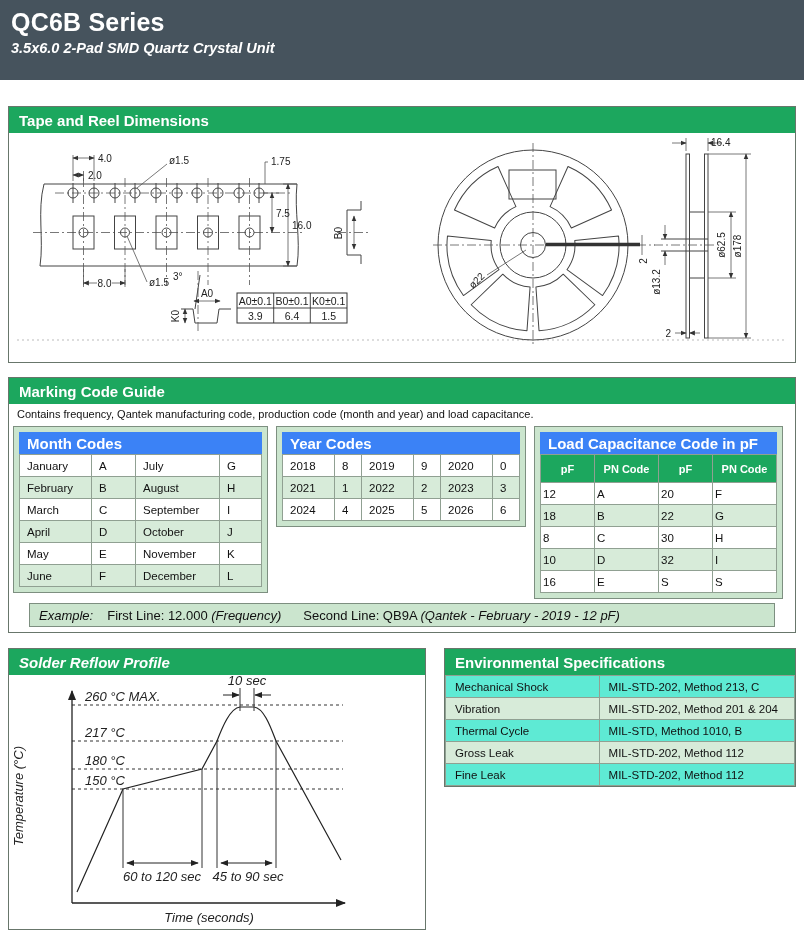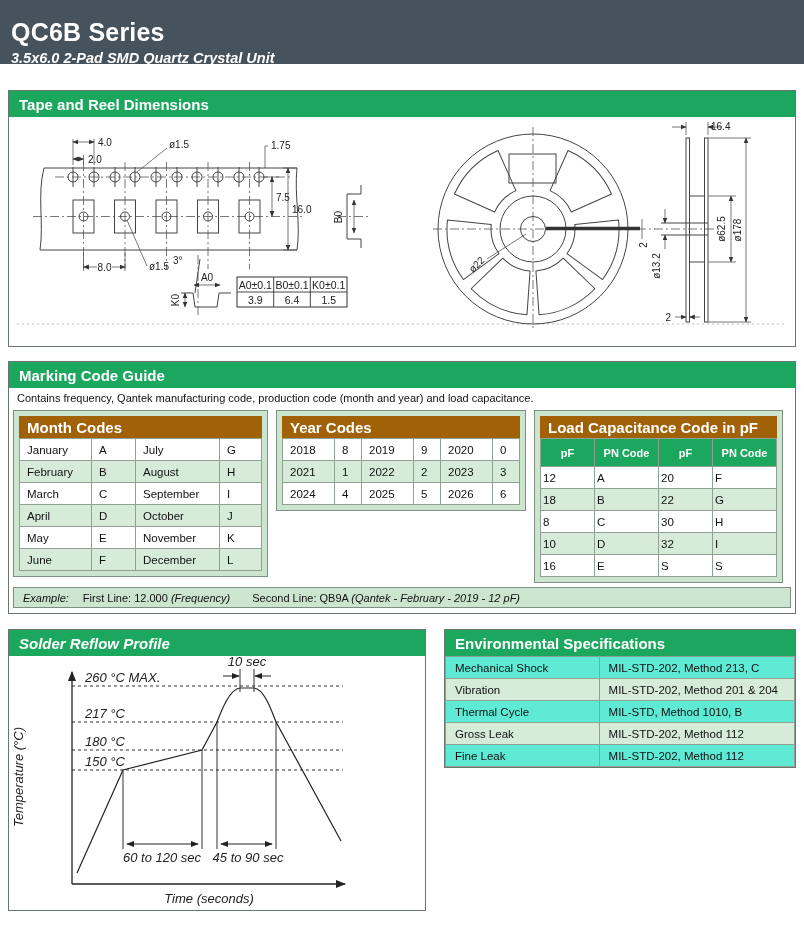--- a/index.html
+++ b/index.html
@@ -1,42 +1,42 @@
 <!DOCTYPE html>
 <html><head>
 <meta charset="utf-8">
 <style>
   * { box-sizing: border-box; }
   html,body { margin:0; padding:0; background:#fff; }
   body { width:804px; height:936px; font-family:"Liberation Sans", sans-serif; color:#111; }
 
   
-  .topbar { background:#46535d; height:64px; padding:19px 0 0 11px; }
+  .topbar { background:#46535d; height:80px; padding:9px 0 0 11px; }
   .topbar h1 { margin:0; color:#fff; font-size:25px; line-height:1.1; letter-spacing:0.2px; }
   .topbar .sub { color:#fff; font-size:14.5px; font-weight:bold; font-style:italic; margin-top:3px; }
 
   
   .section { border:1px solid #68766b; margin:0 8px; background:#fff; }
   .greenbar { background:#1ca75e; color:#fff; font-weight:bold; font-size:15px; padding:5px 10px 4px; }
 
   .tape-section { margin-top:26px; }
   .marking-section { margin-top:14px; }
 
   .desc { font-size:11px; padding:4px 8px 3px; }
 
   .panels { display:flex; align-items:flex-start; gap:8px; padding:3px 4px 2px; }
   .panel { border:1px solid #7d8f80; background:#cbe5ce; padding:5px; }
-  .ptitle { background:#a16207; color:#fff; font-weight:bold; font-size:15px; padding:3px 8px 2px; }
+  .ptitle { background:#3b82f6; color:#fff; font-weight:bold; font-size:15px; padding:3px 8px 2px; }
   table.code-table { border-collapse:collapse; table-layout:fixed; background:#fff; }
   table.code-table td { border:1px solid #90a092; font-size:11.5px; padding:2px 7px; height:22px; background:#fff; overflow:hidden; white-space:nowrap; }
   table.code-table tr.alt td { background:#d7ebd9; }
   table.code-table td.ctr { padding:2px 2px; }
   table.code-table td.ghead { background:#1ca75e; color:#fff; font-weight:bold; font-size:11px; text-align:center; height:28px; }
 
-  .example { border:1px solid #7d8f80; background:#cbe5ce; margin:2px 4px 5px; padding:4px 9px 3px; font-size:11px; }
+  .example { border:1px solid #7d8f80; background:#cbe5ce; margin:2px 20px 5px; padding:4px 9px 3px; font-size:13px; }
   .example .it { font-style:italic; }
   .example .gap1 { display:inline-block; width:14px; }
   .example .gap2 { display:inline-block; width:22px; }
 
   .bottom-row { display:flex; align-items:flex-start; gap:18px; margin:15px 8px 0; }
   .reflow-section { width:418px; flex:none;font-style:italic; }
   .env-section { flex:1; }
 
   table.env-table { border-collapse:collapse; width:100%; table-layout:fixed; }
   table.env-table td { border:1px solid #90a092; font-size:11.5px; padding:3px 9px; height:22px; background:#5eead4; white-space:nowrap; }

